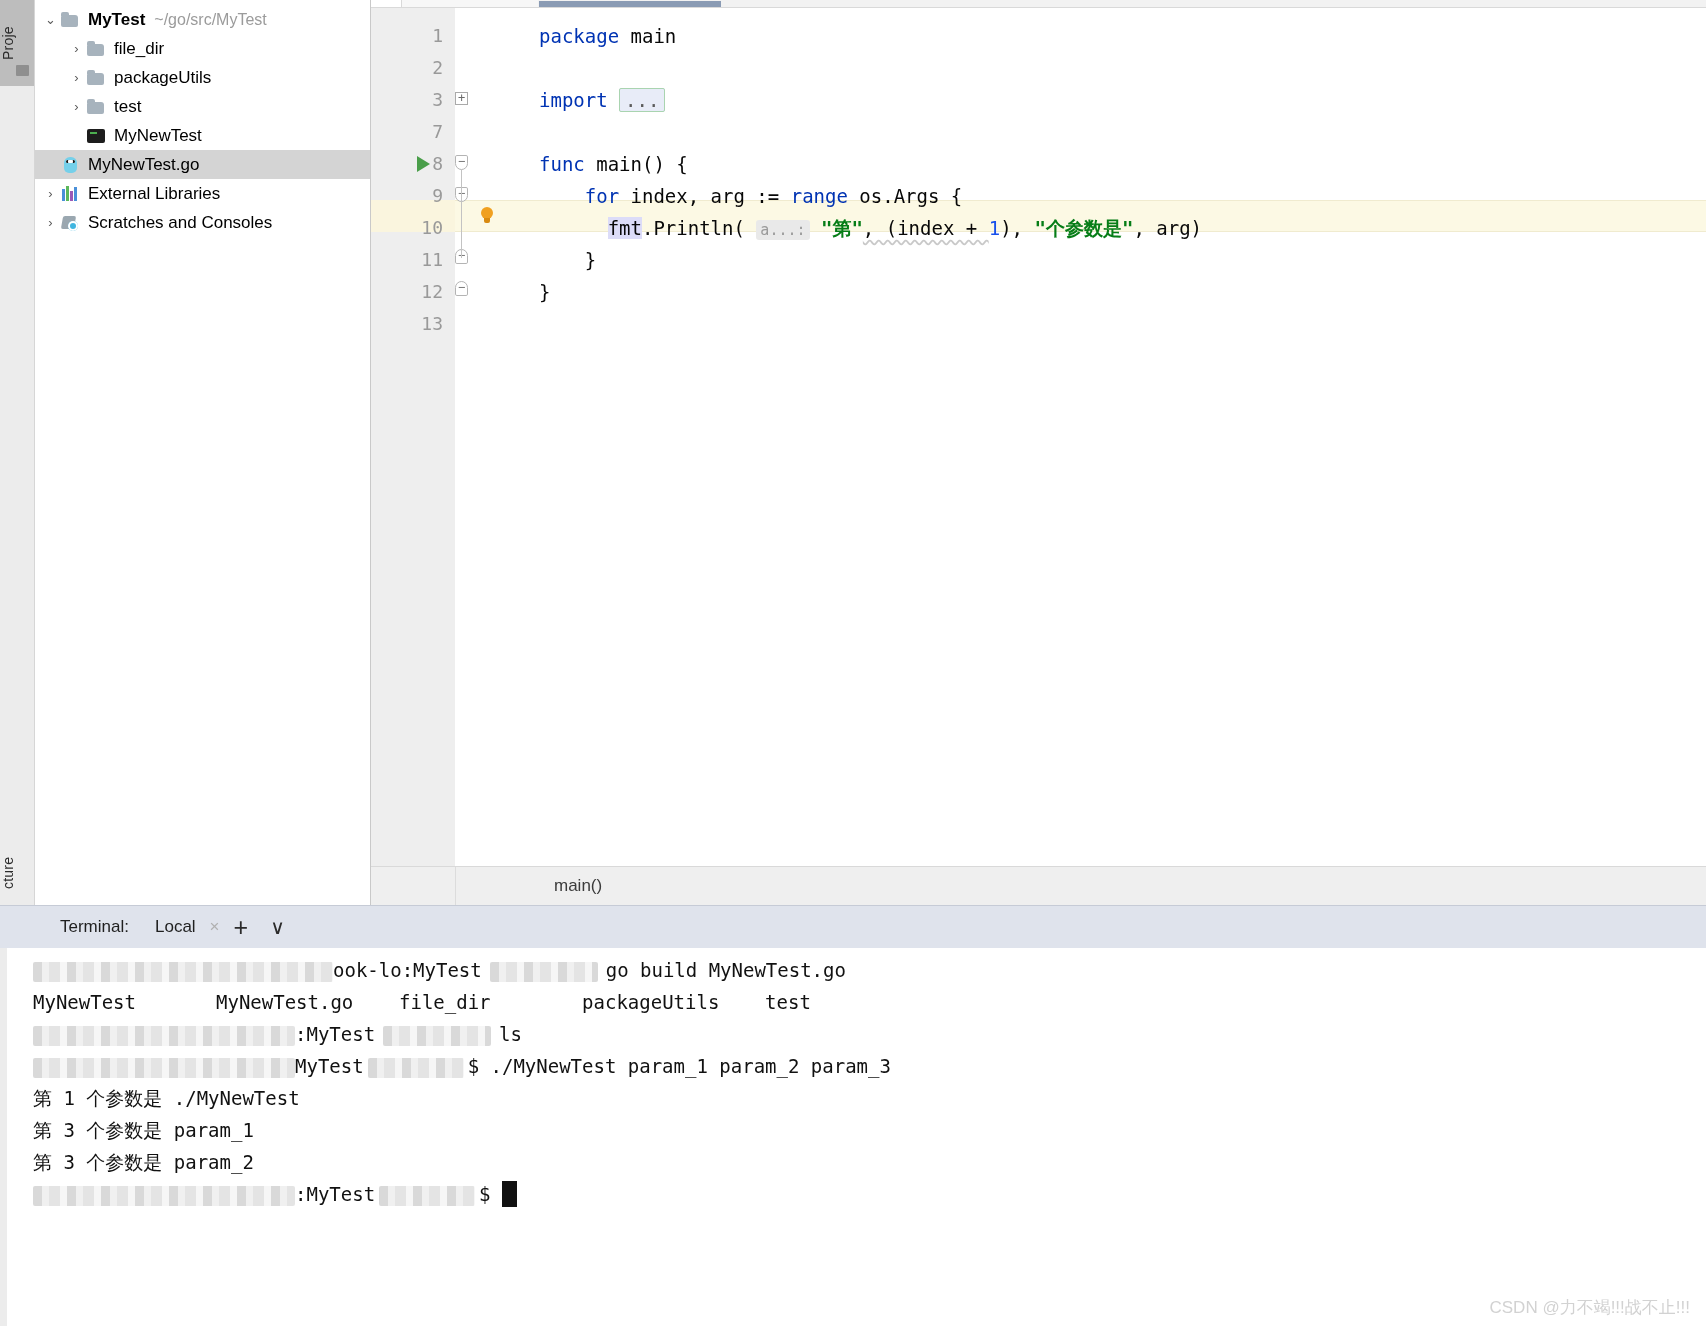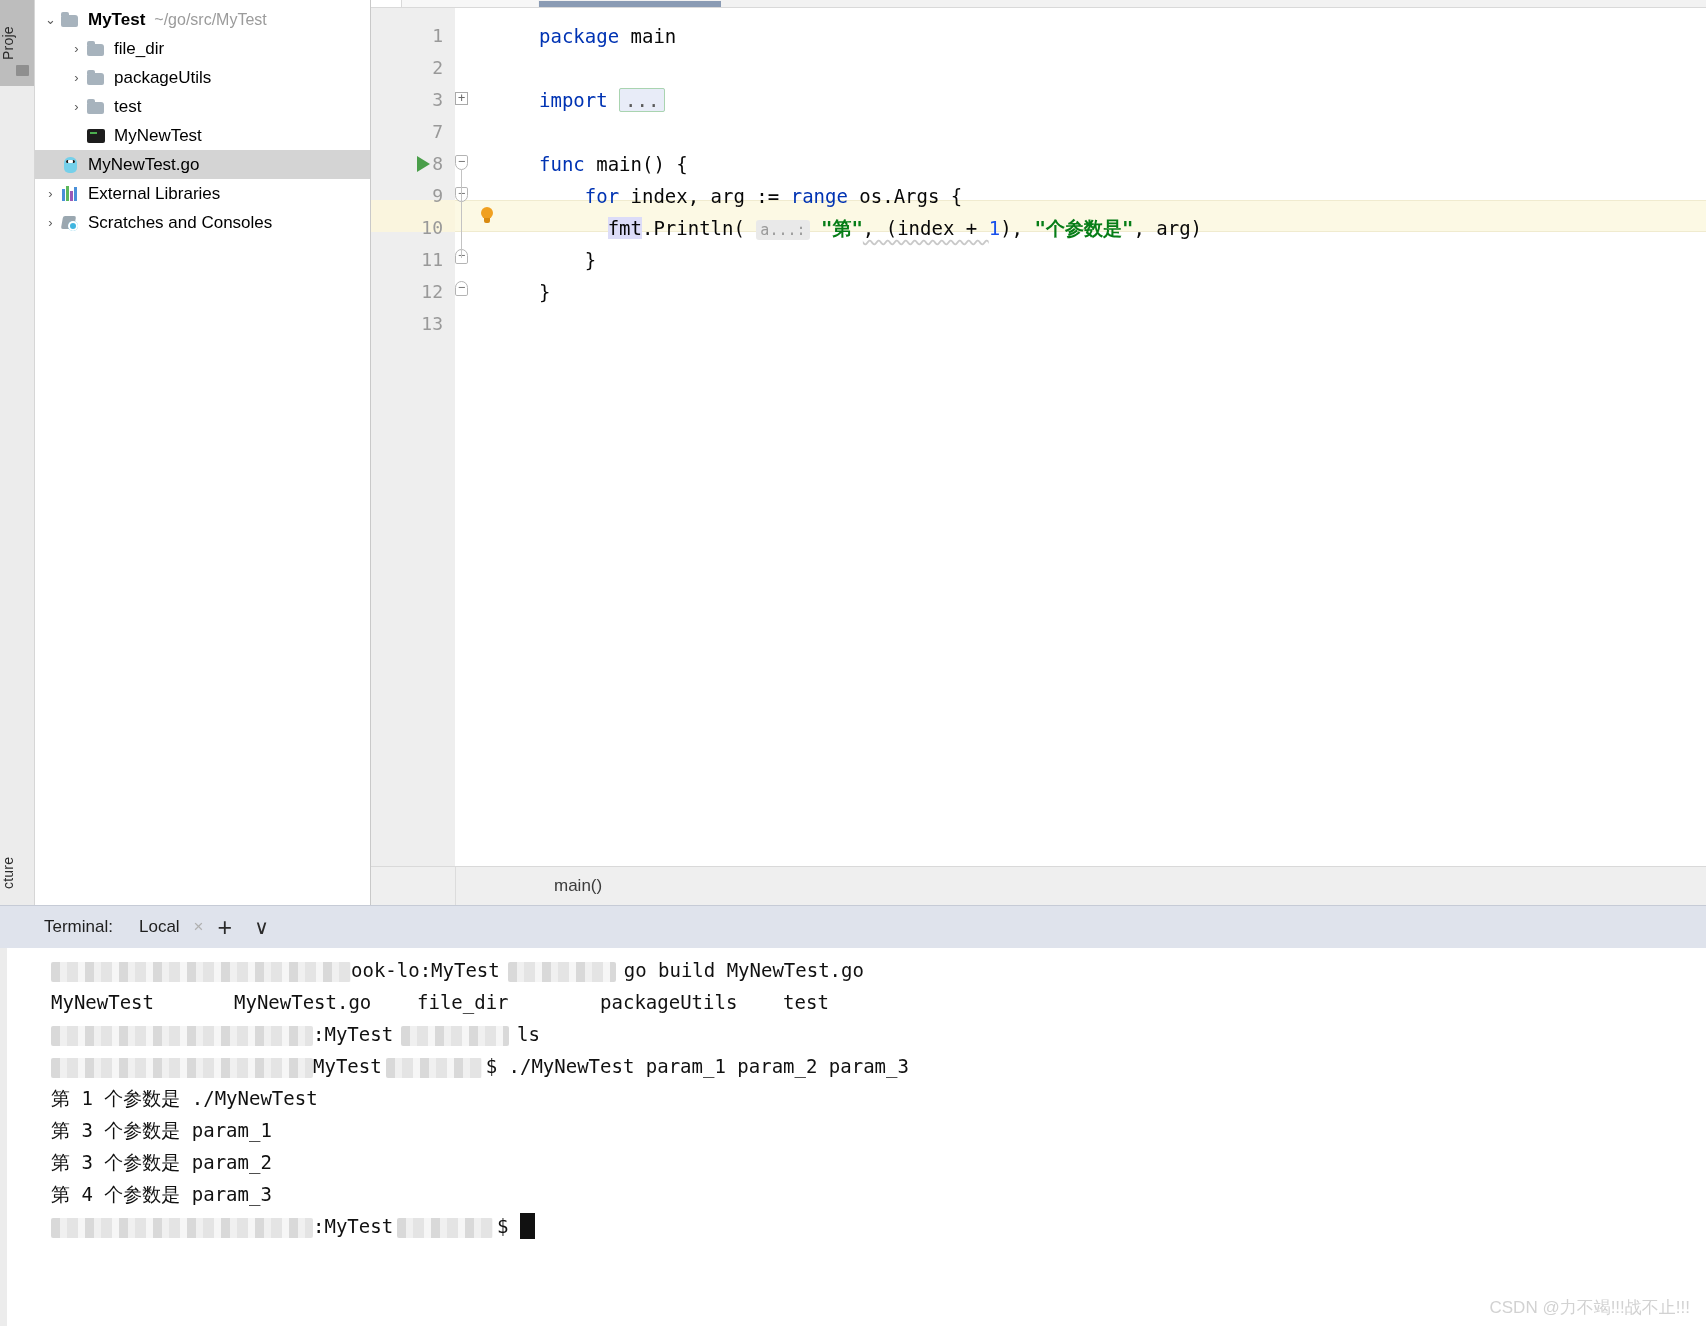--- a/index.html
+++ b/index.html
@@ -422,20 +422,21 @@
     align-items: center;
     padding-left: 44px;
     box-sizing: border-box;
     position: relative;
     border-top: 1px solid #c6cbd6;
   }
   .term-label {
     font-size: 17px;
     color: #1f1f1f;
     margin-right: 22px;
+    margin-left: 16px;
   }
   .term-tab {
     position: relative;
     font-size: 17px;
     color: #1f1f1f;
     padding: 12px 4px;
     height: 43px;
     display: flex;
     align-items: center;
   }
@@ -472,21 +473,21 @@
     font-family: "DejaVu Sans Mono", "Liberation Mono", monospace;
     font-size: 19px;
     color: #111111;
     position: relative;
     overflow: hidden;
   }
   .tline {
     height: 32px;
     line-height: 32px;
     white-space: pre;
-    padding-left: 44px;
+    padding-left: 26px;
     position: relative;
   }
   .redact {
     display: inline-block;
     vertical-align: middle;
     height: 20px;
     border-radius: 2px;
     background:
       repeating-linear-gradient(90deg,
         #d6d6d6 0px, #d6d6d6 9px,
@@ -673,21 +674,20 @@
 
       <div class="tline">MyNewTest       MyNewTest.go    file_dir        packageUtils    test</div>
 
       <div class="tline"><span class="redact" style="width:262px;"></span><span>:MyTest</span><span class="redact" style="width:108px;margin:0 8px;"></span><span>ls</span></div>
 
       <div class="tline"><span class="redact" style="width:262px;"></span><span>MyTest</span><span class="redact" style="width:96px;margin:0 4px;"></span><span>$ </span><span>./MyNewTest param_1 param_2 param_3</span></div>
 
       <div class="tline">第 1 个参数是 ./MyNewTest</div>
       <div class="tline">第 3 个参数是 param_1</div>
       <div class="tline">第 3 个参数是 param_2</div>
-      <div class="tline">第 4 个参数是 param_3</div>
 
       <div class="tline"><span class="redact" style="width:262px;"></span><span>:MyTest</span><span class="redact" style="width:96px;margin:0 4px;"></span><span>$</span><span> <span class="cursor-block"></span></span></div>
 
     </div>
   </div>
 
   <div class="watermark">CSDN @力不竭!!!战不止!!!</div>
 </div>
 
 </body></html>

